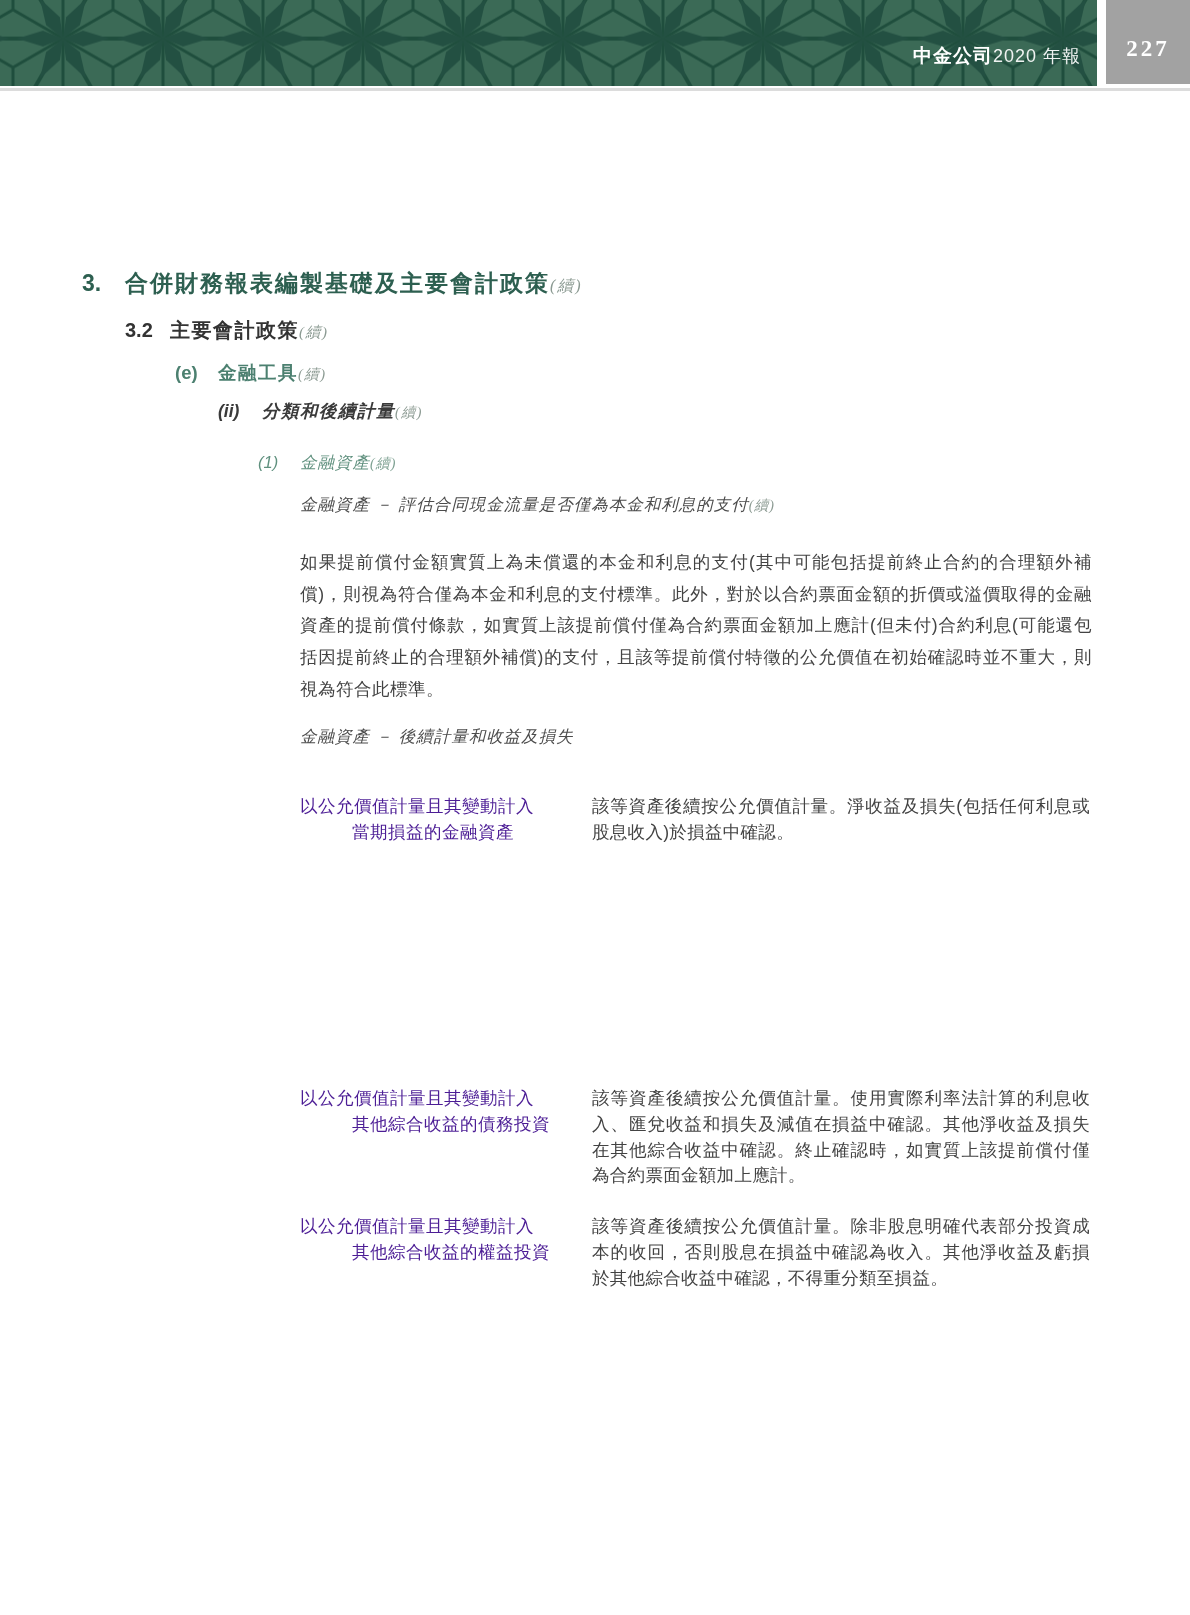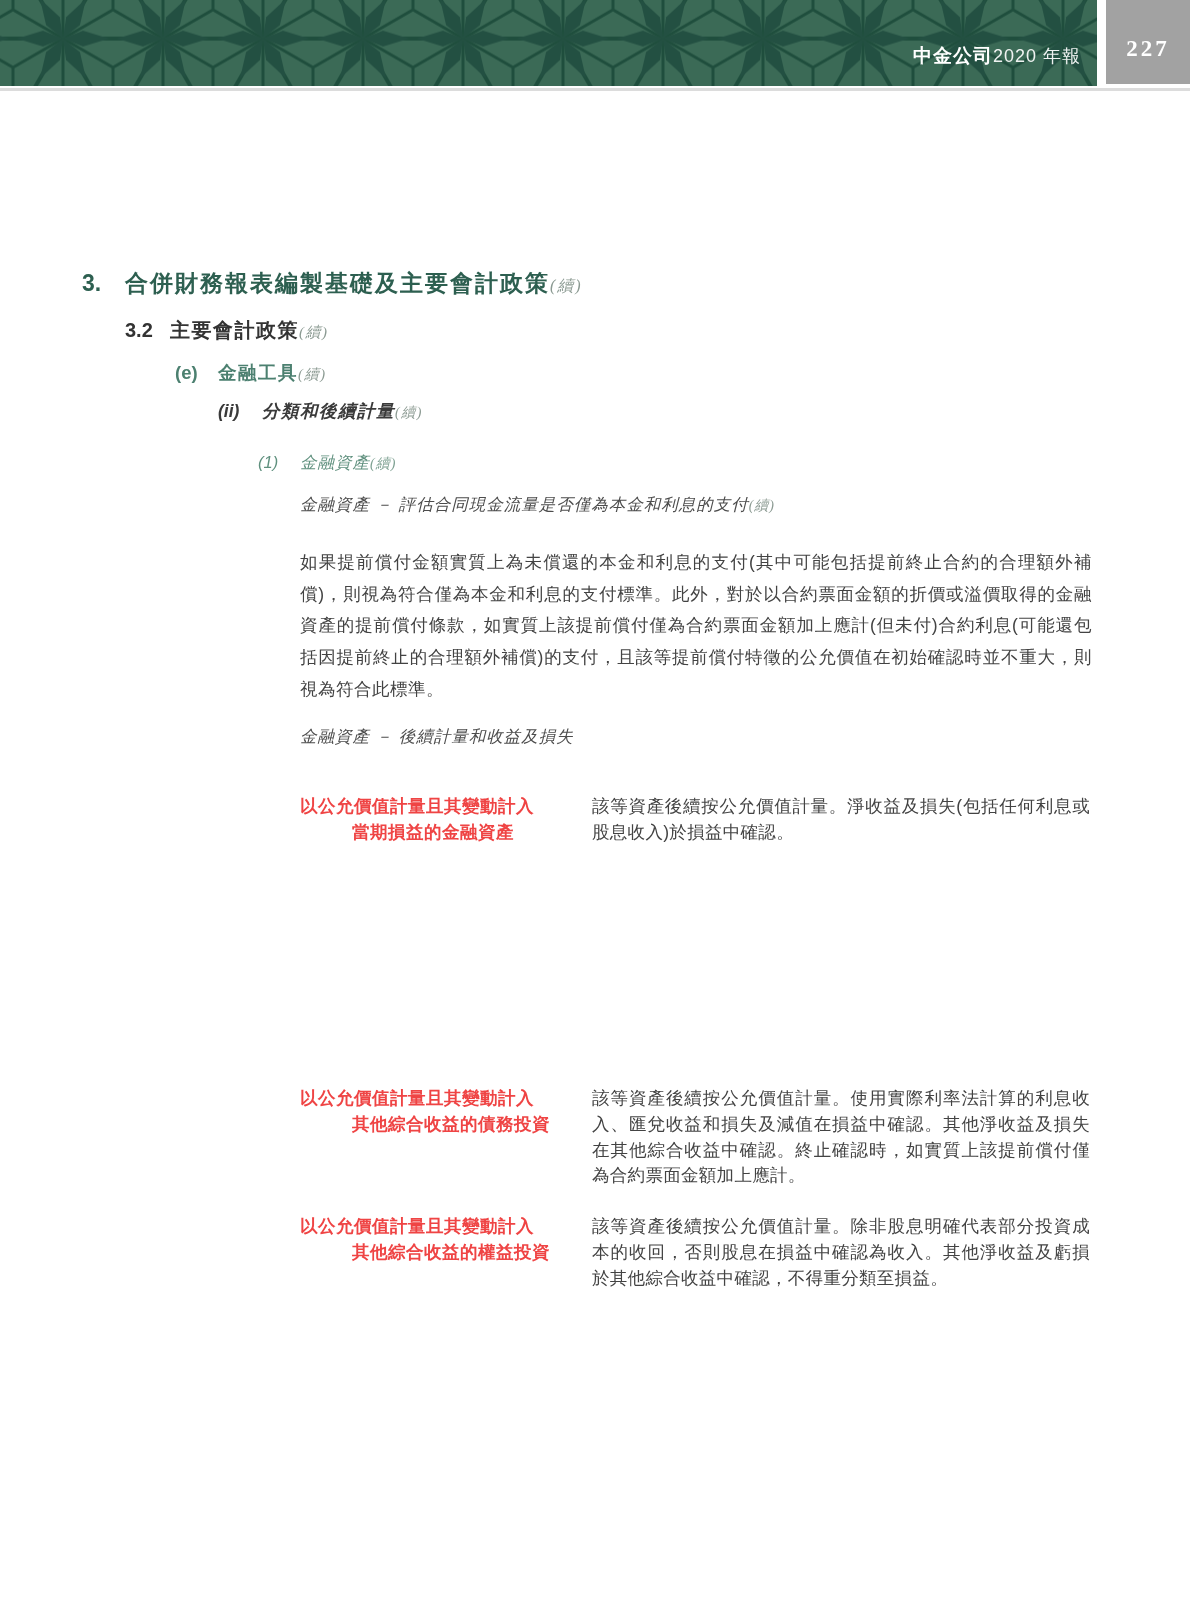--- a/index.html
+++ b/index.html
@@ -60,21 +60,21 @@
 
   
   .para {
     left:300px; top:547px; width:792px;
     font-size:17.5px; line-height:31.7px; color:#434343; font-weight:300;
     text-align:justify; text-justify:inter-ideograph; letter-spacing:.5px;
   }
 
   
   .trow { position:absolute; left:300px; width:792px; display:flex; align-items:flex-start; }
-  .tleft  { width:252px; font-size:17.5px; line-height:25.8px; font-weight:bold; color:#ef4444; letter-spacing:.5px; }
+  .tleft  { width:252px; font-size:17.5px; line-height:25.8px; font-weight:normal; color:#4c1d95; letter-spacing:.5px; }
   .tleft .l2 { margin-left:52px; }
   .tright {
     margin-left:40px; width:498px;
     font-size:17.5px; line-height:25.8px; color:#434343; font-weight:300;
     text-align:justify; text-justify:inter-ideograph; letter-spacing:.3px;
   }
   .row1 { top:794px; } .row2 { top:874px; } .row3 { top:1086px; } .row4 { top:1214px; }
 </style>
 </head>
 <body>

